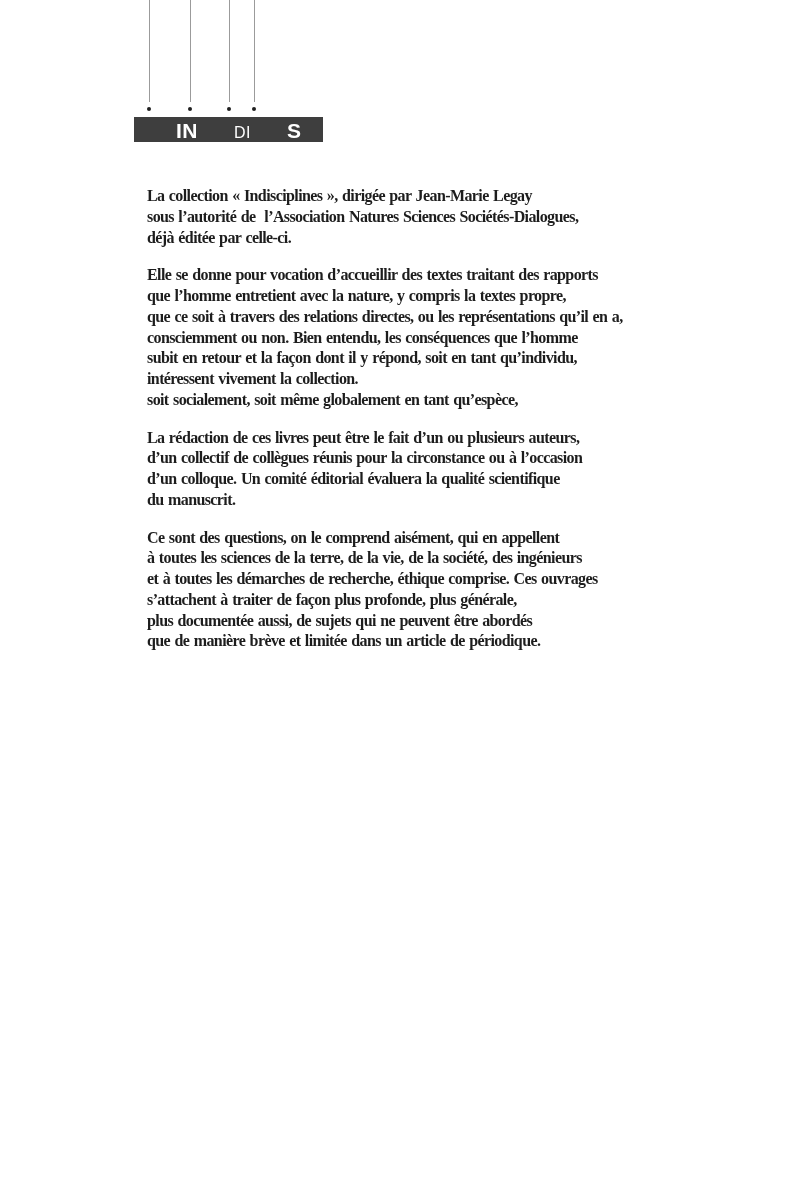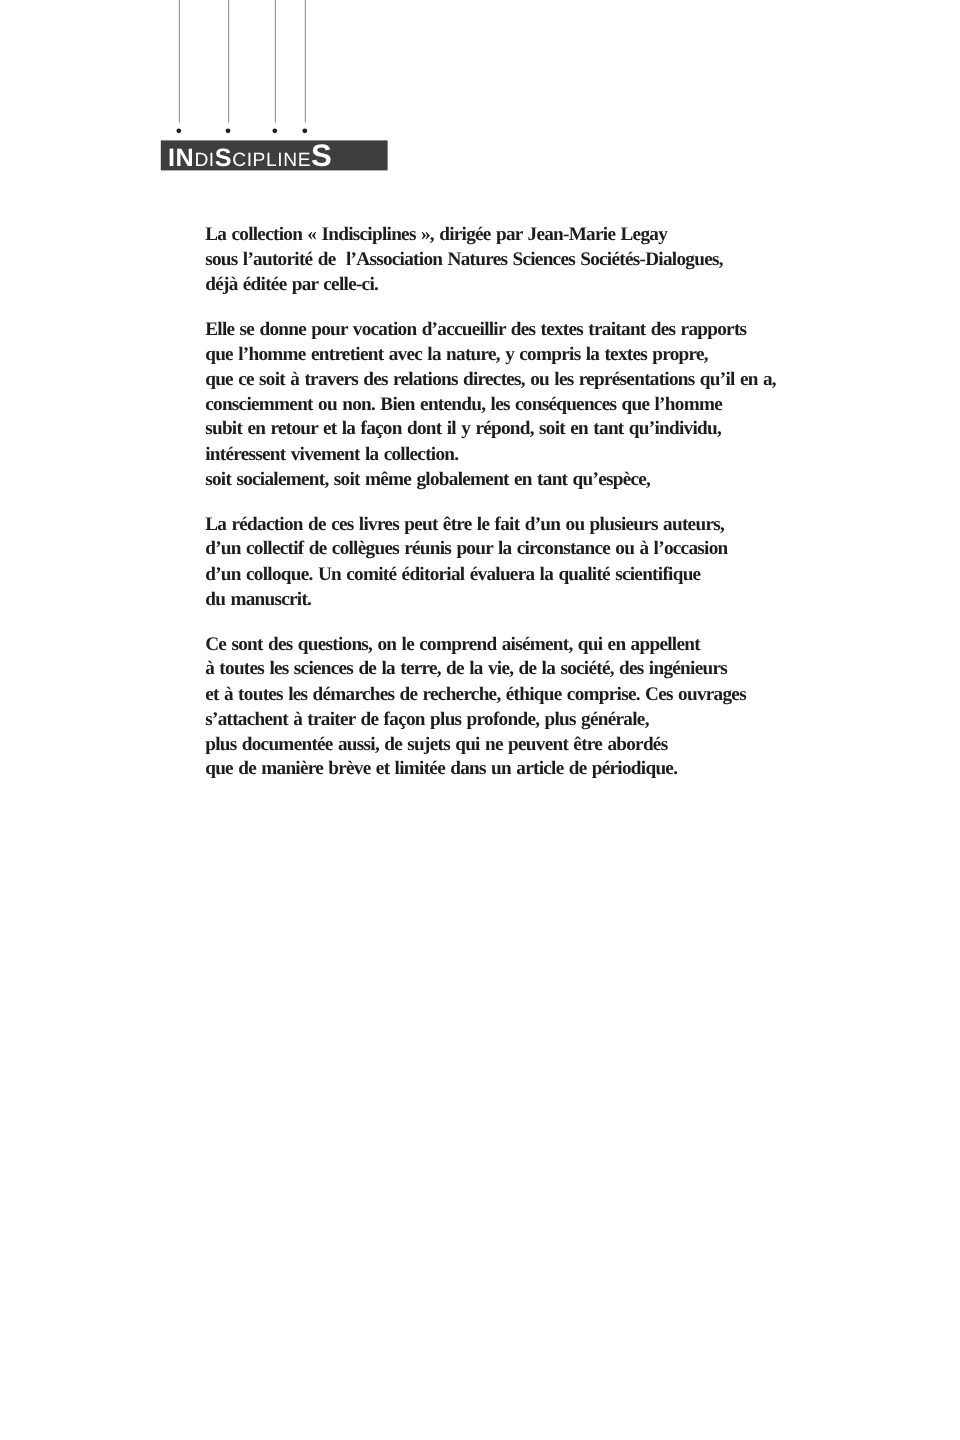--- a/index.html
+++ b/index.html
@@ -48,21 +48,21 @@
     width: 189px;
     height: 25px;
     box-sizing: border-box;
     padding-left: 6px;
     background: #3e3e3e;
     color: #ffffff;
     font-family: "Liberation Sans", sans-serif;
     line-height: 24px;
     white-space: nowrap;
   }
-  .seg { letter-spacing: 0.5px; }
+  .seg { letter-spacing: 0.5px; margin-left: 36px; }
   .seg.b { font-weight: 700; font-size: 21px; }
   .seg.l { font-weight: 400; font-size: 16px; }
   .seg.big { font-weight: 700; font-size: 26px; }
 
   
   .text-block {
     position: absolute;
     left: 147px;
     top: 186px;
     color: #1d1d1d;
@@ -73,21 +73,20 @@
     letter-spacing: -0.6px;
     word-spacing: 1px;
   }
   .text-block p {
     margin: 0 0 17px 0;
     padding: 0;
   }
   .line {
     display: block;
     white-space: pre;
-    margin-left: 24px;
   }
 </style>
 </head>
 <body>
 
 <div class="page">
 
   <div>
     <div class="pline pline-1"></div>
     <div class="pline pline-2"></div>

